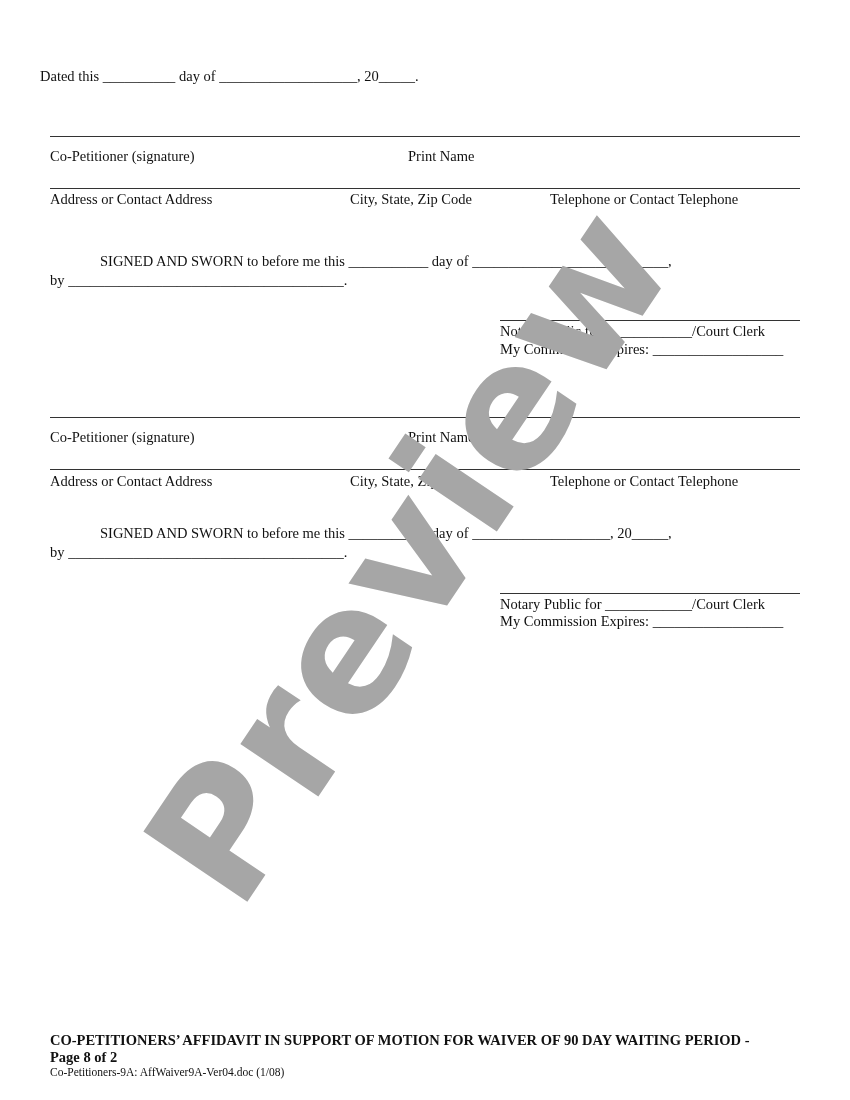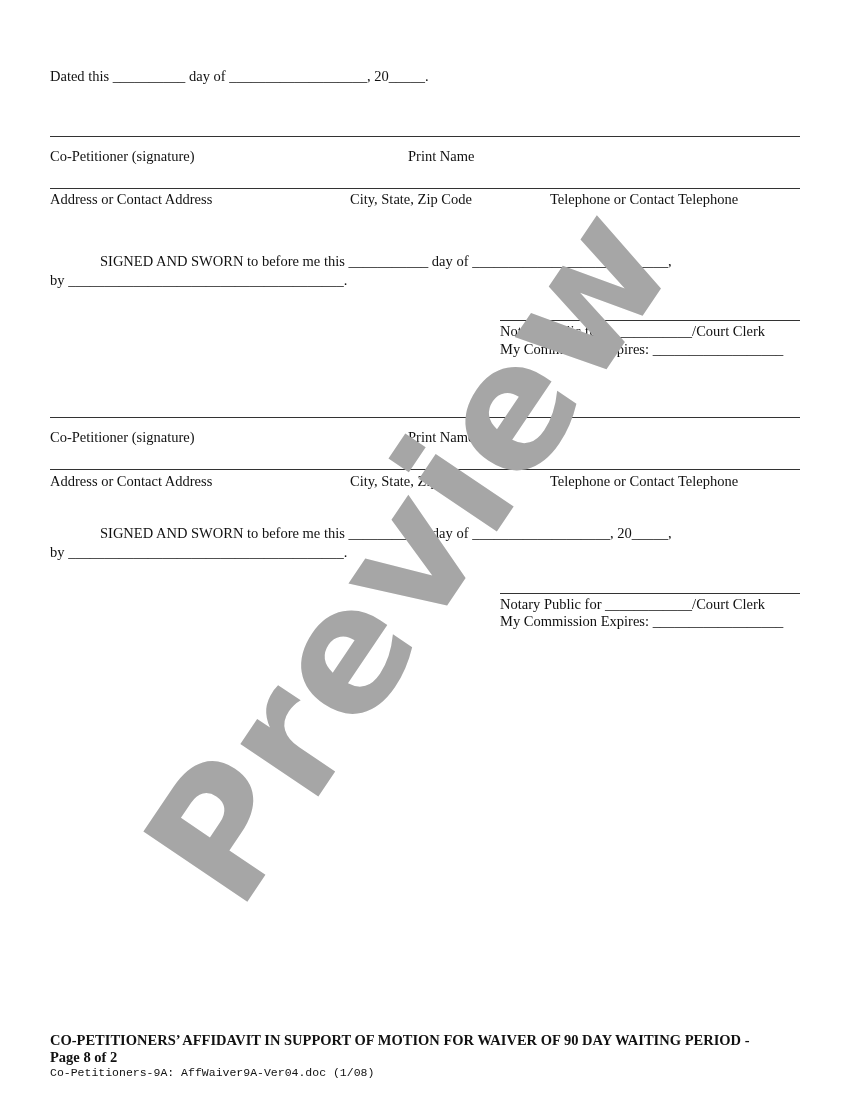--- a/index.html
+++ b/index.html
@@ -43,21 +43,21 @@
       line-height: 1;
       pointer-events: none;
       z-index: 5;
     }
   </style>
 </head>
 <body>
 
 <div>
 
-  <div class="abs" style="left:50px; top:69px;">Dated this __________ day of ___________________, 20_____.</div>
+  <div class="abs" style="left:40px; top:69px;">Dated this __________ day of ___________________, 20_____.</div>
 
   <div>
     <div class="rule" style="left:50px; width:750px; top:136px;"></div>
     <div class="abs" style="left:50px; top:149px;">Co-Petitioner (signature)</div>
     <div class="abs" style="left:408px; top:149px;">Print Name</div>
 
     <div class="rule" style="left:50px; width:750px; top:188px;"></div>
     <div class="abs" style="left:50px; top:192px;">Address or Contact Address</div>
     <div class="abs" style="left:350px; top:192px;">City, State, Zip Code</div>
     <div class="abs" style="left:550px; top:192px;">Telephone or Contact Telephone</div>
@@ -84,17 +84,17 @@
     <div class="abs" style="left:50px; top:545px;">by ______________________________________.</div>
 
     <div class="rule" style="left:500px; width:300px; top:593px;"></div>
     <div class="abs" style="left:500px; top:597px;">Notary Public for ____________/Court Clerk</div>
     <div class="abs" style="left:500px; top:614px;">My Commission Expires: __________________</div>
   </div>
 
   <div>
     <div class="abs footer-title" style="left:50px; top:1033px;">CO-PETITIONERS’ AFFIDAVIT IN SUPPORT OF MOTION FOR WAIVER OF 90 DAY WAITING PERIOD -</div>
     <div class="abs footer-title" style="left:50px; top:1050px;">Page 8 of 2</div>
-    <div class="abs footer-sub" style="left:50px; top:1067px;font-family:Liberation Mono, monospace;">Co-Petitioners-9A: AffWaiver9A-Ver04.doc (1/08)</div>
+    <div class="abs footer-sub" style="left:50px; top:1067px;">Co-Petitioners-9A: AffWaiver9A-Ver04.doc (1/08)</div>
   </div>
 </div>
 
 <div class="watermark">Preview</div>
 
 </body></html>

